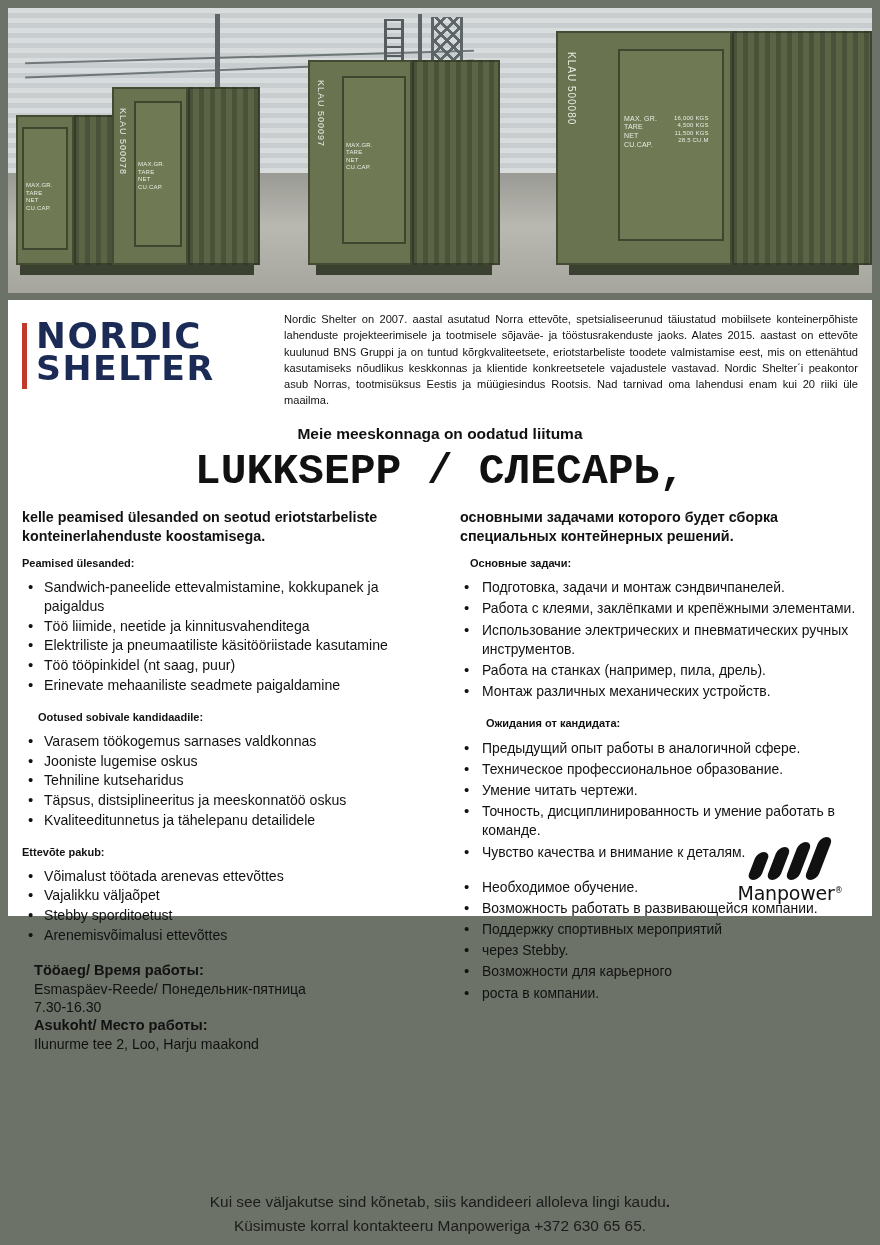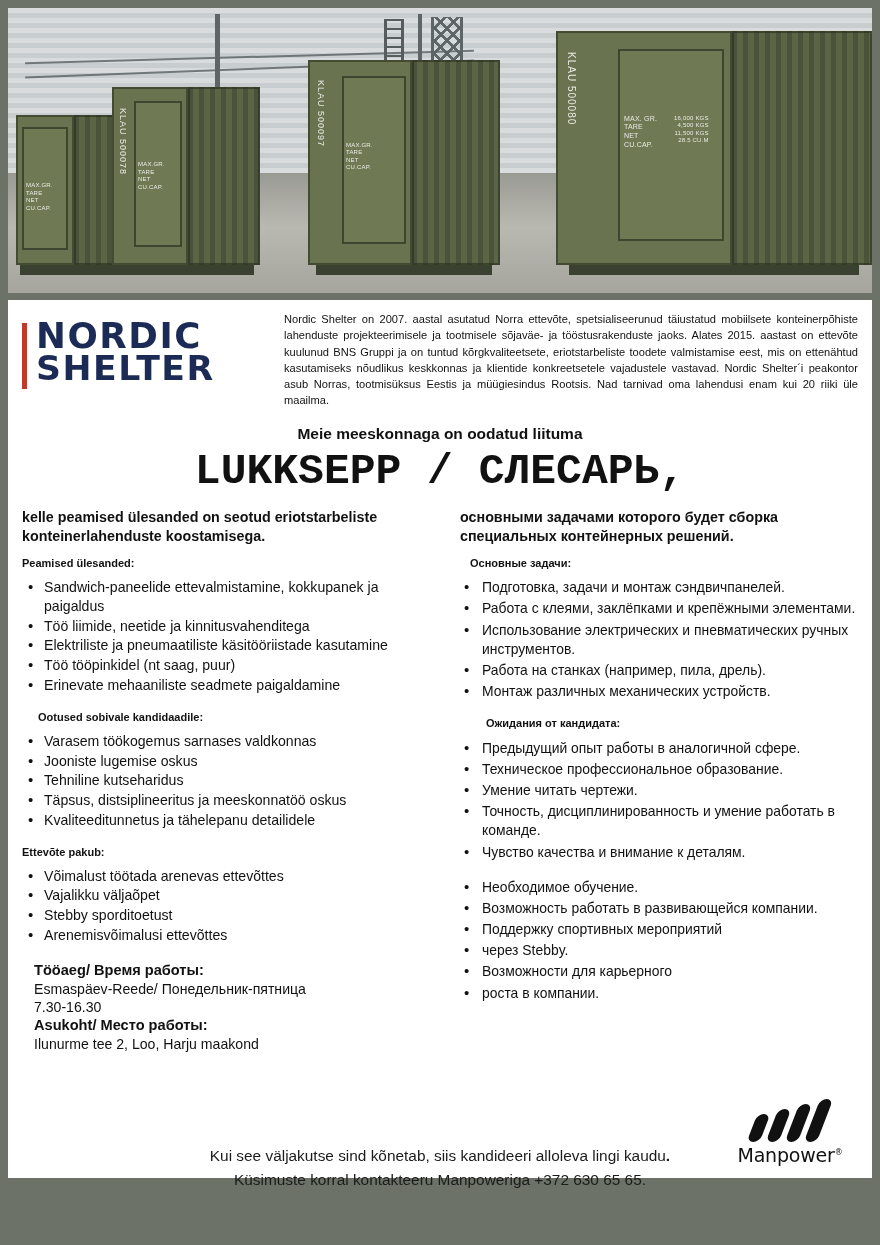--- a/index.html
+++ b/index.html
@@ -134,21 +134,21 @@
     height: 10px;
     background: #3a4130;
   }
 
   
   .card {
     position: absolute;
     left: 8px;
     top: 300px;
     width: 864px;
-    height: 878px;
+    height: 616px;
     background: #ffffff;
     box-sizing: border-box;
   }
 
   
   .topblock {
     display: flex;
     padding: 8px 14px 0 14px;
     box-sizing: border-box;
   }
@@ -320,21 +320,21 @@
   }
   .mp-reg {
     font-size: 8px;
     vertical-align: super;
   }
 
   
   .footer {
     position: absolute;
     left: 0;
-    top: 1132px;
+    top: 1178px;
     width: 880px;
     height: 67px;
     color: #1b1b1b;
     text-align: center;
     padding-top: 12px;
     box-sizing: border-box;
   }
   .footer div {
     font-size: 15.4px;
     line-height: 1.55;

